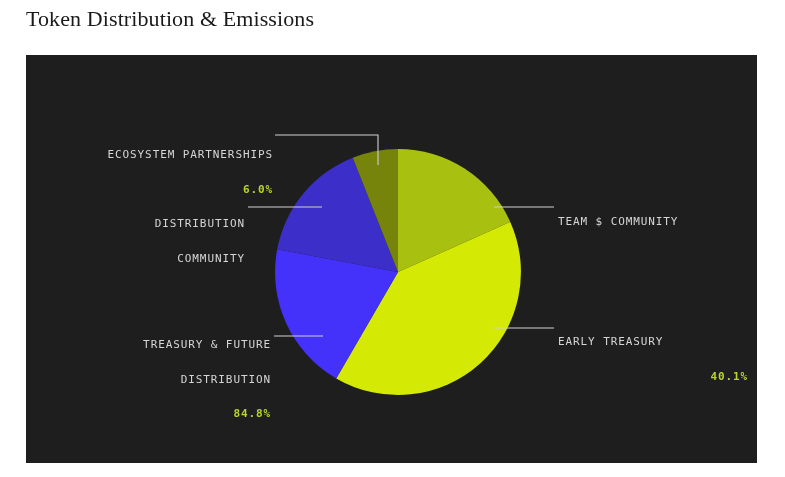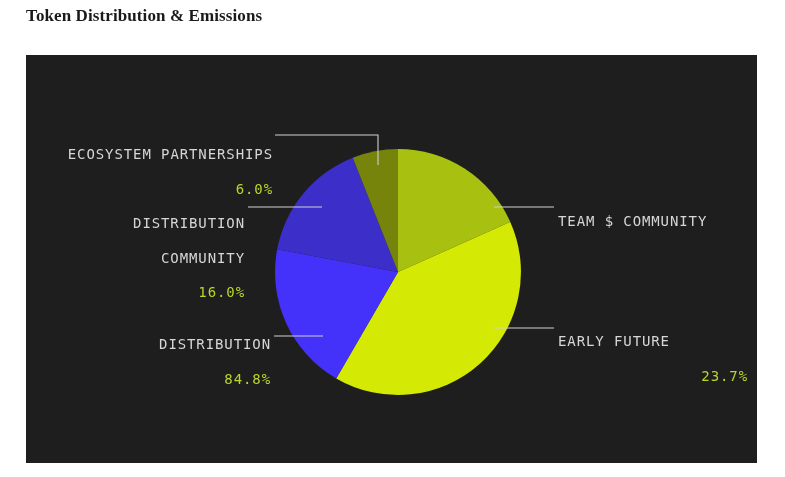--- a/index.html
+++ b/index.html
@@ -13,22 +13,22 @@
     position: relative;
     font-family: "Liberation Sans", sans-serif;
     overflow: hidden;
   }
 
   #page-title {
     position: absolute;
     left: 26px;
     top: 6px;
     font-family: "Liberation Serif", serif;
-    font-size: 17px;
-    font-weight: 700;
+    font-size: 22px;
+    font-weight: 400;
     color: #1a1a1a;
     letter-spacing: 0.1px;
     white-space: nowrap;
   }
 
   #chart-panel {
     position: absolute;
     left: 26px;
     top: 55px;
     width: 731px;
@@ -40,33 +40,33 @@
   #chart-svg {
     position: absolute;
     left: 0;
     top: 0;
     display: block;
   }
 
   .label-block {
     position: absolute;
     font-family: "DejaVu Sans Mono", "Liberation Mono", monospace;
-    font-size: 14px;
+    font-size: 11px;
     line-height: 11.5px;
     letter-spacing: 0.9px;
     white-space: pre;
   }
   .label-name {
     color: #d6d6d6;
     display: block;
   }
   .label-pct {
     color: #b8d62a;
     display: block;
-    font-weight: normal;
+    font-weight: bold;
     text-align: right;
   }
   .lbl-right { text-align: left; }
   .lbl-left  { text-align: right; }
 
   
   #lbl-ecosystem { left: 0px;   top: 71px;  width: 247px; }
   #lbl-community { left: 0px;   top: 140px; width: 219px; }
   #lbl-treasury  { left: 0px;   top: 261px; width: 245px; }
   #lbl-team      { left: 532px; top: 138px; width: 190px; }
@@ -109,30 +109,30 @@
   </svg>
 
   <div class="label-block lbl-left" id="lbl-ecosystem">
     <span class="label-name">ECOSYSTEM PARTNERSHIPS</span>
     <span class="label-pct">6.0%</span>
   </div>
 
   <div class="label-block lbl-left" id="lbl-community">
     <span class="label-name">DISTRIBUTION</span>
     <span class="label-name">COMMUNITY</span>
-    <span class="label-pct">16.0%</span>
   </div>
 
   <div class="label-block lbl-left" id="lbl-treasury">
+    <span class="label-name">TREASURY &amp; FUTURE</span>
     <span class="label-name">DISTRIBUTION</span>
     <span class="label-pct">84.8%</span>
   </div>
 
   <div class="label-block lbl-right" id="lbl-team">
     <span class="label-name">TEAM $ COMMUNITY</span>
   </div>
 
   <div class="label-block lbl-right" id="lbl-backers">
-    <span class="label-name">EARLY FUTURE</span>
-    <span class="label-pct">23.7%</span>
+    <span class="label-name">EARLY TREASURY</span>
+    <span class="label-pct">40.1%</span>
   </div>
 
 </div>
 
 </body></html>

